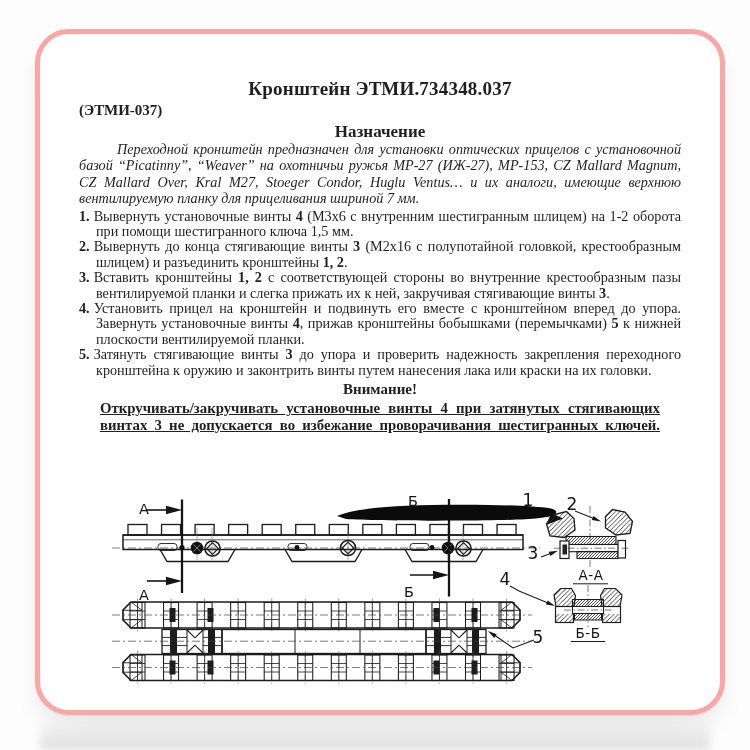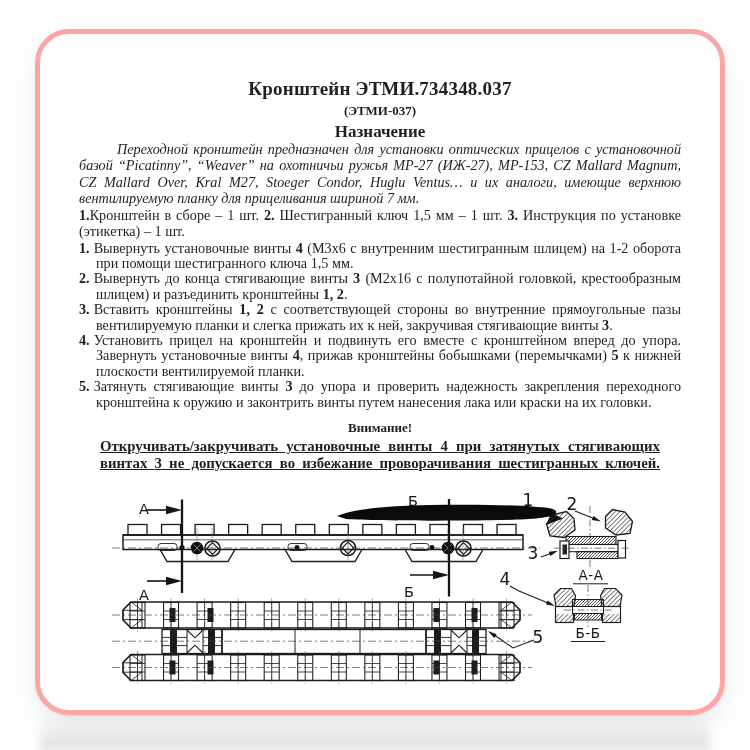--- a/index.html
+++ b/index.html
@@ -2,31 +2,31 @@
 <html><head>
 <meta charset="utf-8">
 <style>
   html,body{margin:0;padding:0;width:750px;height:750px;overflow:hidden;background:#fdfdfd;}
   .page{position:relative;width:750px;height:750px;font-family:"Liberation Serif",serif;color:#1f1f1f;}
   .card{position:absolute;left:35px;top:29px;width:680px;height:676px;background:#ffffff;
         border:5px solid #fca5a5;border-radius:34px;
         box-shadow:0 1px 2px rgba(0,0,0,.07),0 14px 26px -6px rgba(0,0,0,.10);}
   .content{position:absolute;left:39px;right:39px;top:44px;}
   .title{font-size:19px;line-height:21px;font-weight:700;text-align:center;letter-spacing:.2px;}
-  .subtitle{font-size:13px;line-height:17px;font-weight:700;text-align:center;margin-top:3px;}
+  .subtitle{font-size:15px;line-height:17px;font-weight:700;text-align:left;margin-top:3px;}
   .h{font-size:17px;line-height:17px;font-weight:700;text-align:center;margin-top:4px;}
   p{margin:0;}
   .para{font-size:14.2px;line-height:16.4px;text-align:justify;}
   .purpose{text-indent:38px;margin-top:1px;font-style:italic;}
   .compl{line-height:16px;}
   .steps{margin-top:2px;}
   .step{font-size:14.2px;line-height:15.4px;text-align:justify;padding-left:17px;text-indent:-17px;}
   .num{font-weight:700;padding-right:4px;}
   .seg-b{font-weight:700;}
-  .attention{margin-top:9px;font-size:13px;}
+  .attention{margin-top:3px;font-size:15px;}
   .warning{font-size:14.8px;line-height:16.8px;font-weight:700;text-align:justify;
            text-align-last:justify;margin:2px 21px 0 21px;text-decoration:underline;}
   .dwg{position:absolute;left:0;top:0;pointer-events:none;}
   .dwg text{fill:#141414;stroke:none;}
   .dwg-num{font-family:"DejaVu Sans",sans-serif;font-size:17px;}
   .dwg-lbl{font-family:"DejaVu Sans",sans-serif;font-size:14.5px;}
   .dwg-sec{font-family:"DejaVu Sans",sans-serif;font-size:13.5px;letter-spacing:.5px;}
   .floor-shade{position:absolute;left:40px;right:40px;bottom:0;height:30px;
      background:linear-gradient(to top,rgba(0,0,0,.13),rgba(0,0,0,0));filter:blur(4px);}
 </style>
@@ -35,26 +35,25 @@
 
 <div class="page">
   <div class="card">
     <div class="content">
       <div class="title">Кронштейн ЭТМИ.734348.037</div>
       <div class="subtitle">(ЭТМИ-037)</div>
 
       <div class="h">Назначение</div>
       <p class="para purpose">Переходной кронштейн предназначен для установки оптических прицелов с установочной базой “Picatinny”, “Weaver” на охотничьи ружья МР-27 (ИЖ-27), МР-153, CZ Mallard Magnum, CZ Mallard Over, Kral M27, Stoeger Condor, Huglu Ventus… и их аналоги, имеющие верхнюю вентилируемую планку для прицеливания шириной 7 мм.</p>
 
-      <p class="para compl"><span class="seg-b">1.</span><span>Кронштейн в сборе – 1 шт. </span><span class="seg-b">2.</span><span> Шестигранный ключ 1,5 мм – 1 шт. </span><span class="seg-b">3.</span><span> Инструкция по установке (этикетка) – 1 шт.</span></p>
 
       <div class="steps">
         <p class="step"><span class="num">1.</span><span class="stx"><span>Вывернуть установочные винты </span><span class="seg-b">4</span><span> (М3х6 с внутренним шестигранным шлицем) на 1-2 оборота при помощи шестигранного ключа 1,5 мм.</span></span></p>
         <p class="step"><span class="num">2.</span><span class="stx"><span>Вывернуть до конца стягивающие винты </span><span class="seg-b">3</span><span> (М2х16 с полупотайной головкой, крестообразным шлицем) и разъединить кронштейны </span><span class="seg-b">1, 2</span><span>.</span></span></p>
-        <p class="step"><span class="num">3.</span><span class="stx"><span>Вставить кронштейны </span><span class="seg-b">1, 2</span><span> с соответствующей стороны во внутренние прямоугольные пазы вентилируемую планки и слегка прижать их к ней, закручивая стягивающие винты </span><span class="seg-b">3</span><span>.</span></span></p>
+        <p class="step"><span class="num">3.</span><span class="stx"><span>Вставить кронштейны </span><span class="seg-b">1, 2</span><span> с соответствующей стороны во внутренние крестообразным пазы вентилируемой планки и слегка прижать их к ней, закручивая стягивающие винты </span><span class="seg-b">3</span><span>.</span></span></p>
         <p class="step"><span class="num">4.</span><span class="stx"><span>Установить прицел на кронштейн и подвинуть его вместе с кронштейном вперед до упора. Завернуть установочные винты </span><span class="seg-b">4</span><span>, прижав кронштейны бобышками (перемычками) </span><span class="seg-b">5</span><span> к нижней плоскости вентилируемой планки.</span></span></p>
         <p class="step"><span class="num">5.</span><span class="stx"><span>Затянуть стягивающие винты </span><span class="seg-b">3</span><span> до упора и проверить надежность закрепления переходного кронштейна к оружию и законтрить винты путем нанесения лака или краски на их головки.</span></span></p>
       </div>
 
       <div class="h attention">Внимание!</div>
       <p class="warning"><span class="seg-b">Откручивать/закручивать установочные винты </span><span class="seg-b">4</span><span class="seg-b"> при затянутых стягивающих винтах </span><span class="seg-b">3</span><span class="seg-b"> не допускается во избежание проворачивания шестигранных ключей.</span></p>
     </div>
   </div>
 
   <svg class="dwg" width="750" height="750" viewBox="0 0 750 750">

